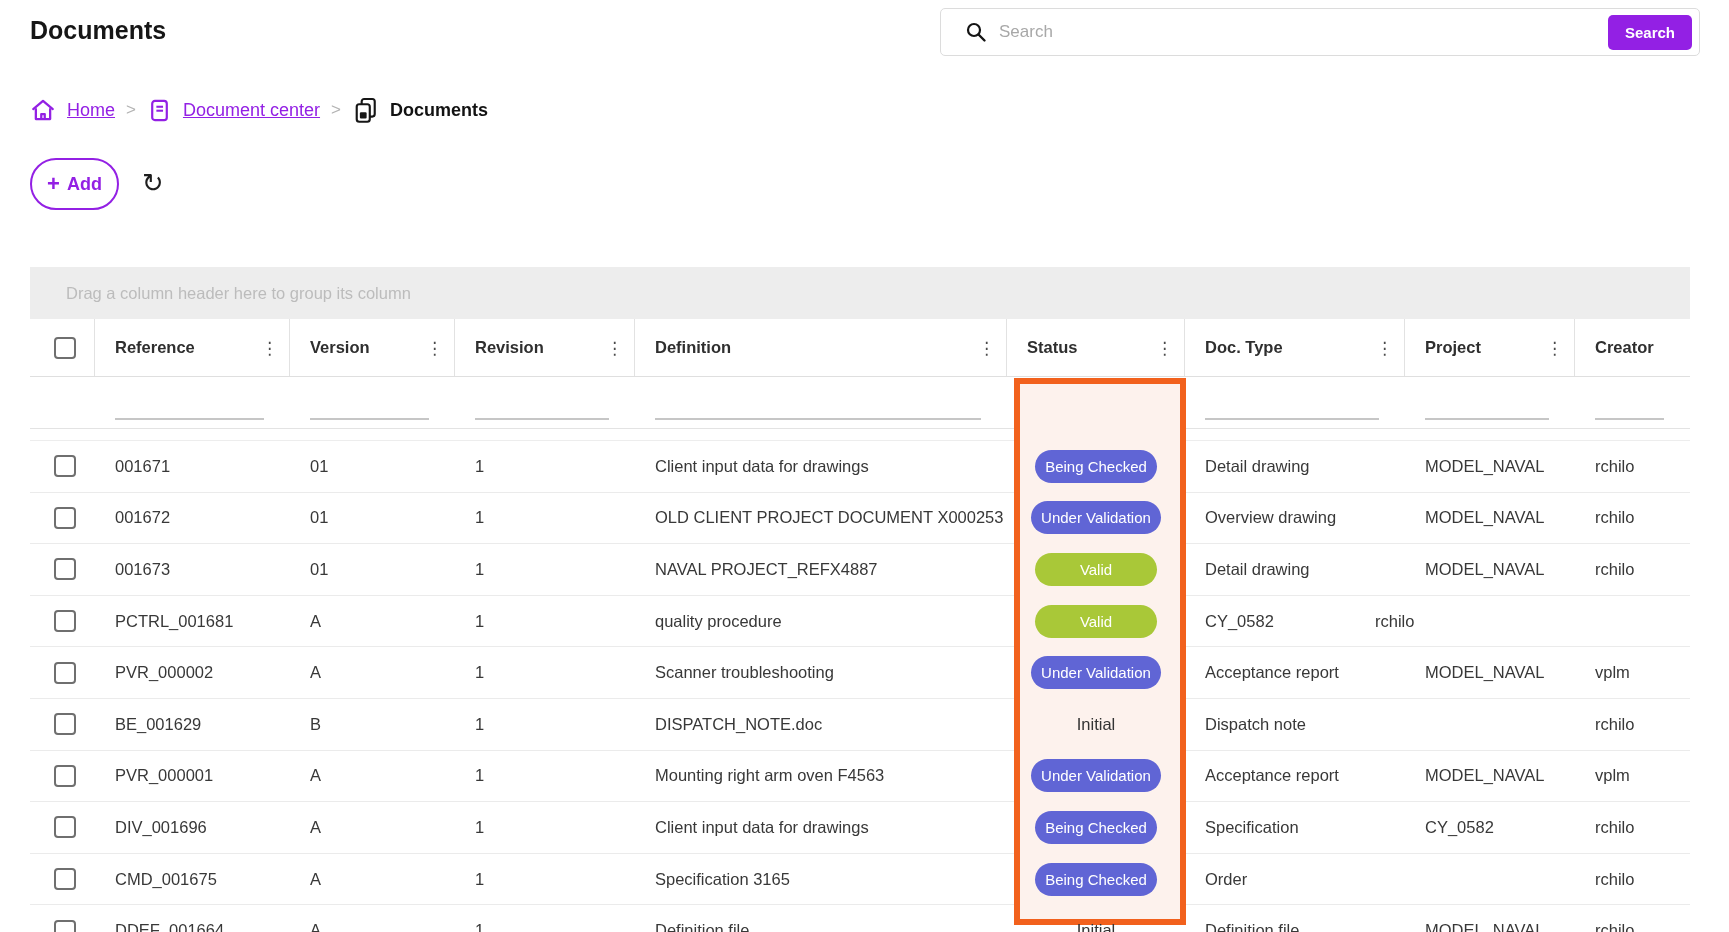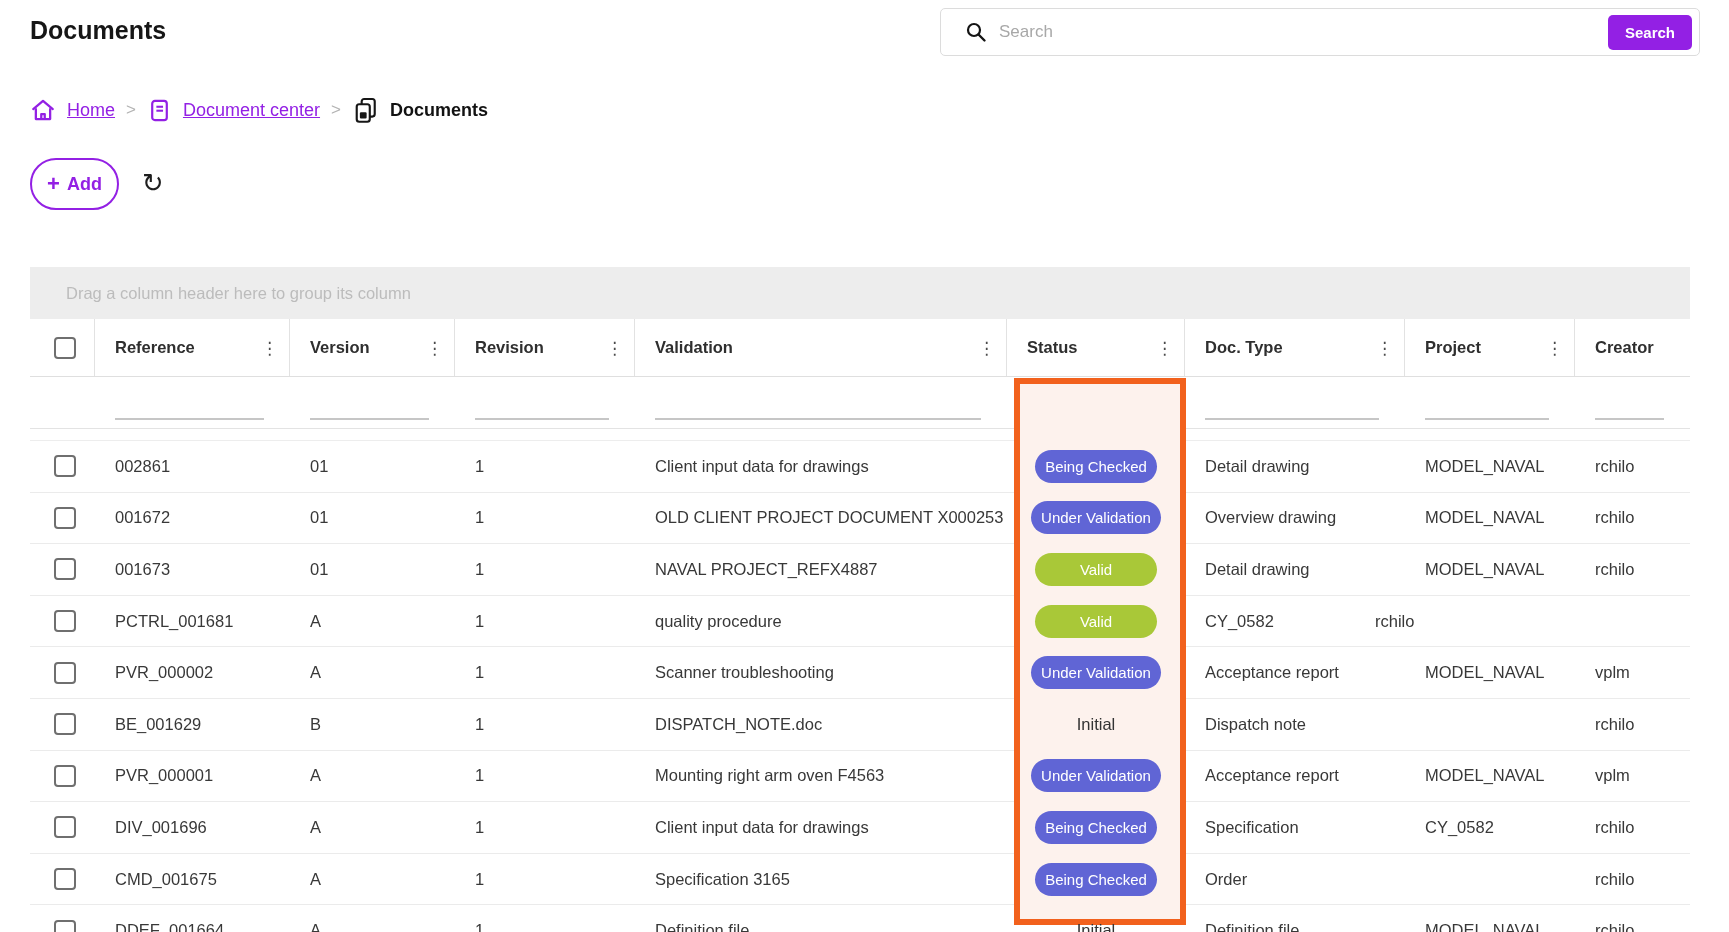--- a/index.html
+++ b/index.html
@@ -143,21 +143,21 @@
         </div>
         <div class="hcell" style="width: 165px;">
           <div>Version</div>
           <div class="kebab">⋮</div>
         </div>
         <div class="hcell" style="width: 180px;">
           <div>Revision</div>
           <div class="kebab">⋮</div>
         </div>
         <div class="hcell" style="width: 372px;">
-          <div>Validation</div>
+          <div>Definition</div>
           <div class="kebab">⋮</div>
         </div>
         <div class="hcell" style="width: 178px;">
           <div>Status</div>
           <div class="kebab">⋮</div>
         </div>
         <div class="hcell" style="width: 220px;">
           <div>Doc. Type</div>
           <div class="kebab">⋮</div>
         </div>
@@ -196,21 +196,21 @@
           <input type="text" style="">
         </div>
       </div>
     <div class="sliver"></div>
     <div id="rows">
         <div class="row">
           <div class="cell c-sel" style="width: 65px; padding-left: 0px;">
             <div class="checkbox"></div>
           </div>
           <div class="cell c-reference" style="width: 195px;">
-            <div>002861</div>
+            <div>001671</div>
           </div>
           <div class="cell c-version" style="width: 165px;">
             <div>01</div>
           </div>
           <div class="cell c-revision" style="width: 180px;">
             <div>1</div>
           </div>
           <div class="cell c-designation" style="width: 372px;">
             <div>Client input data for drawings</div>
           </div>

